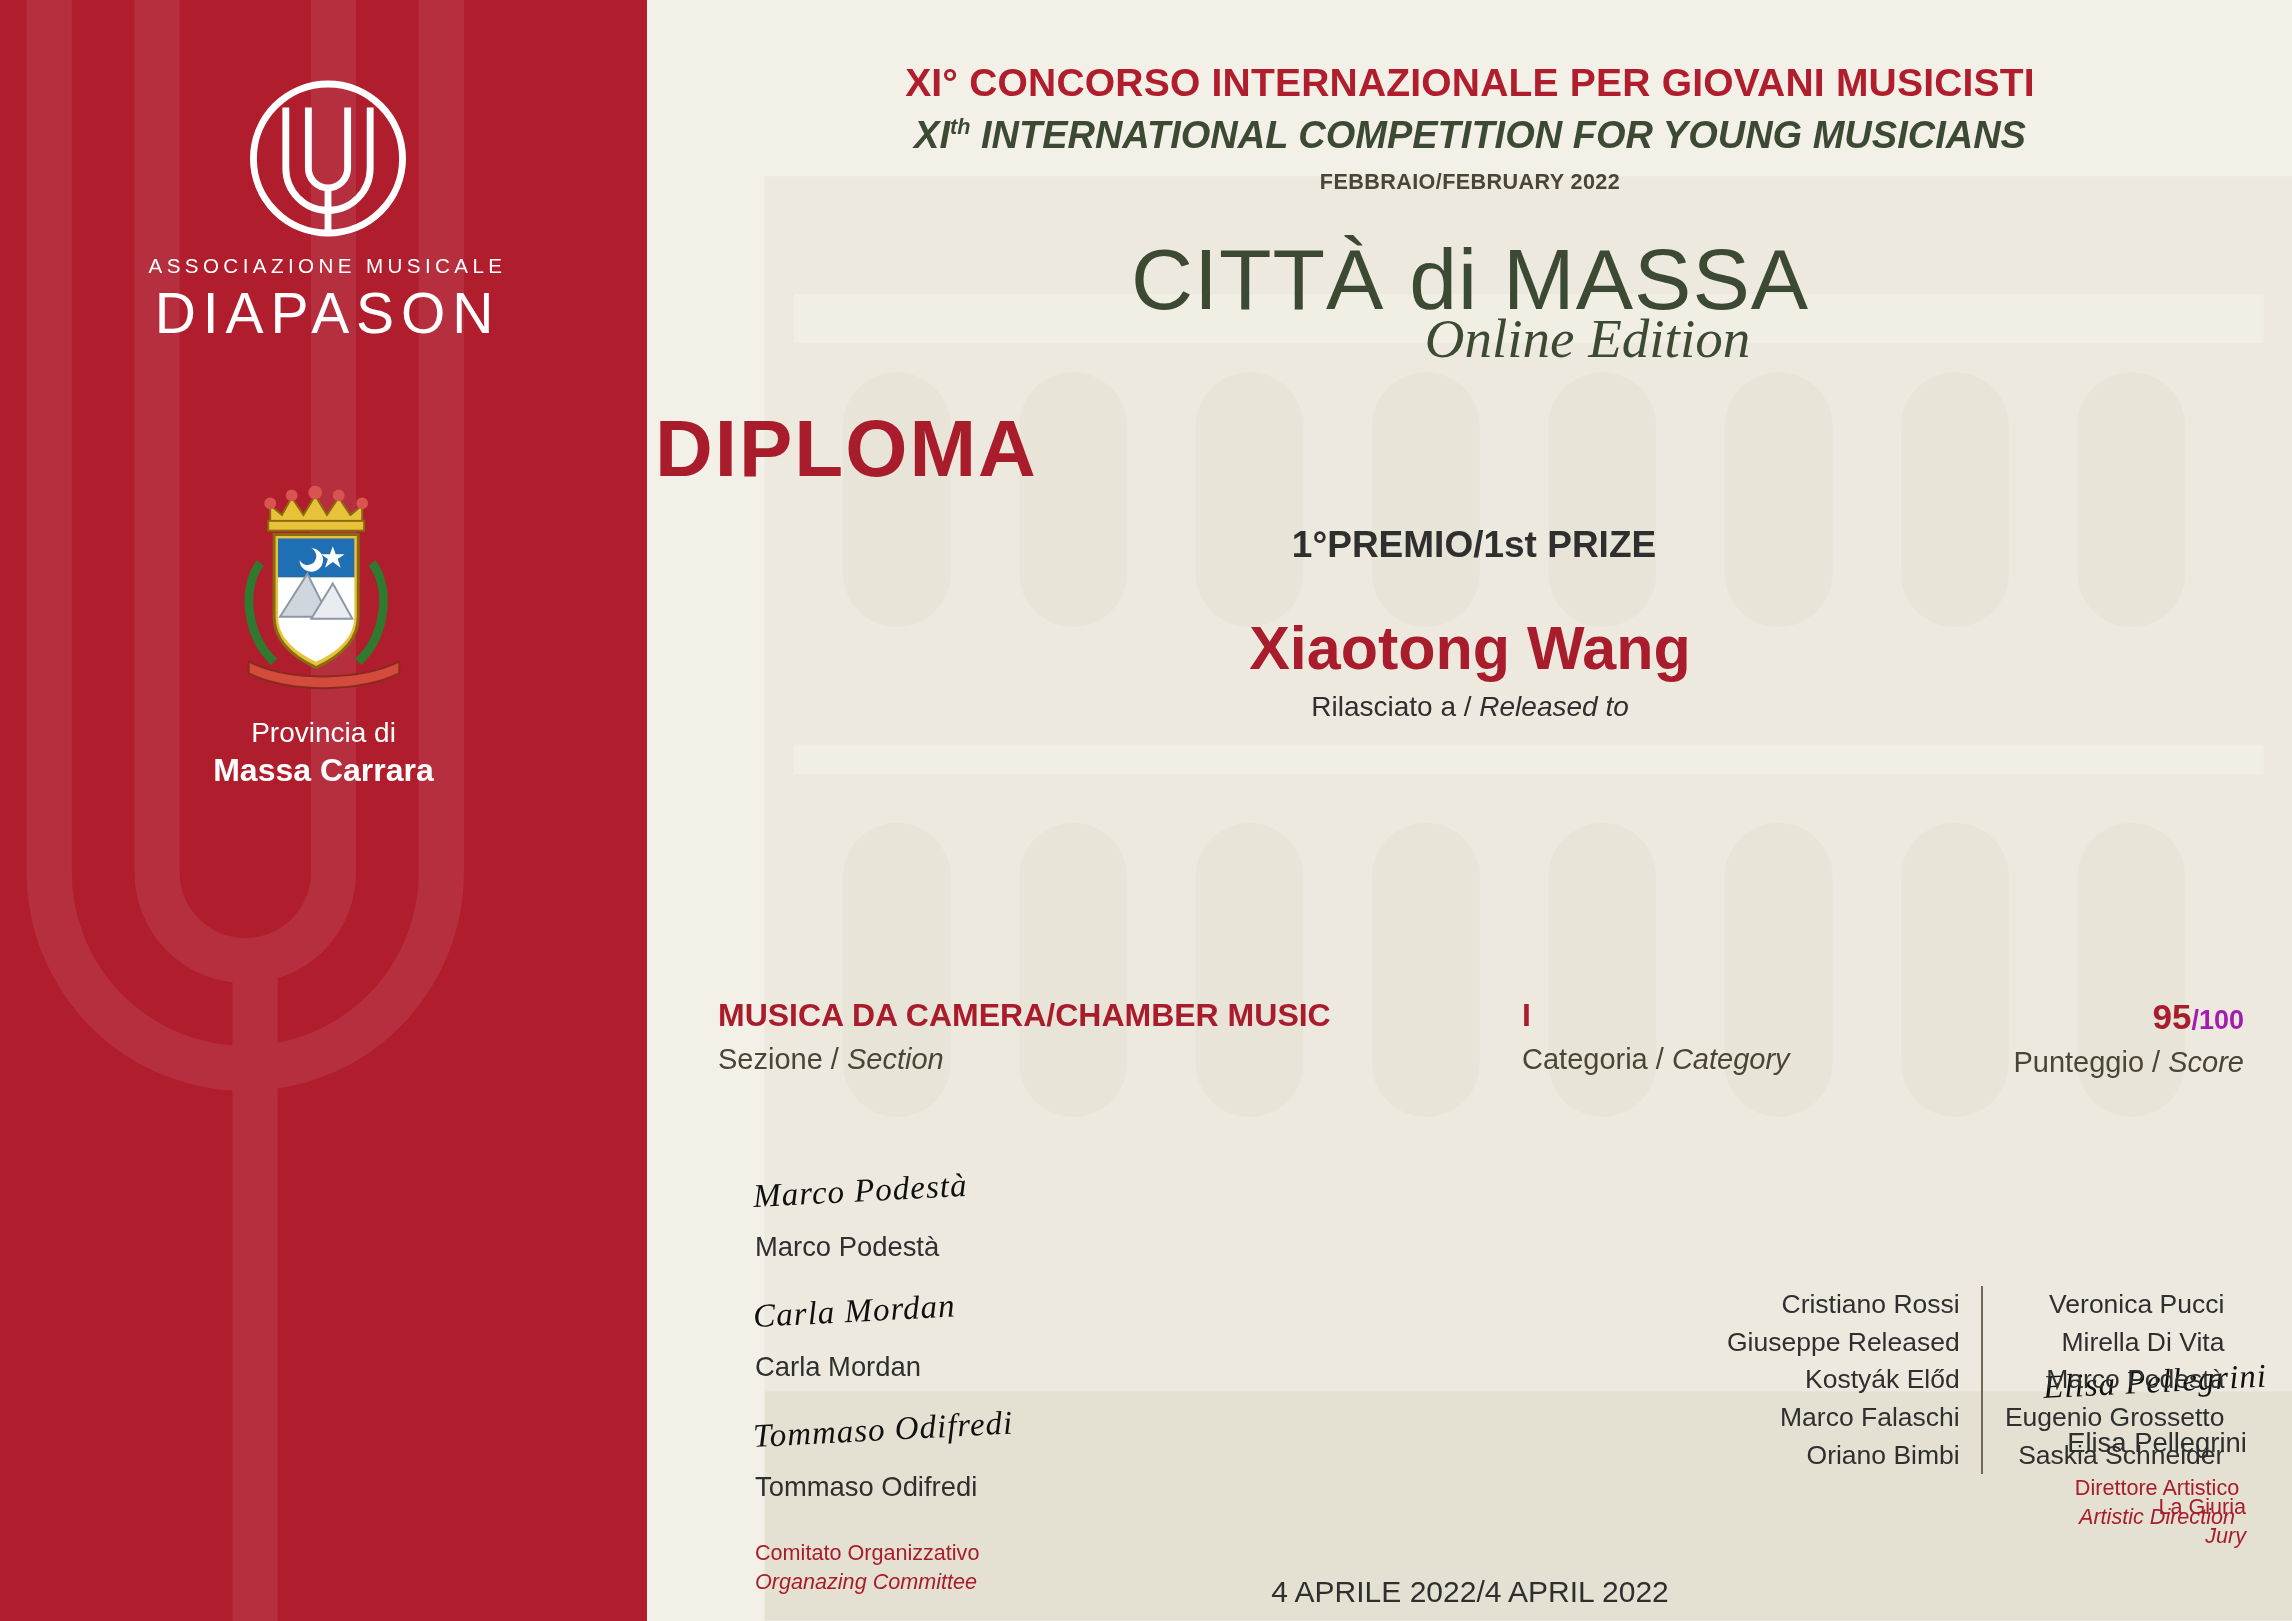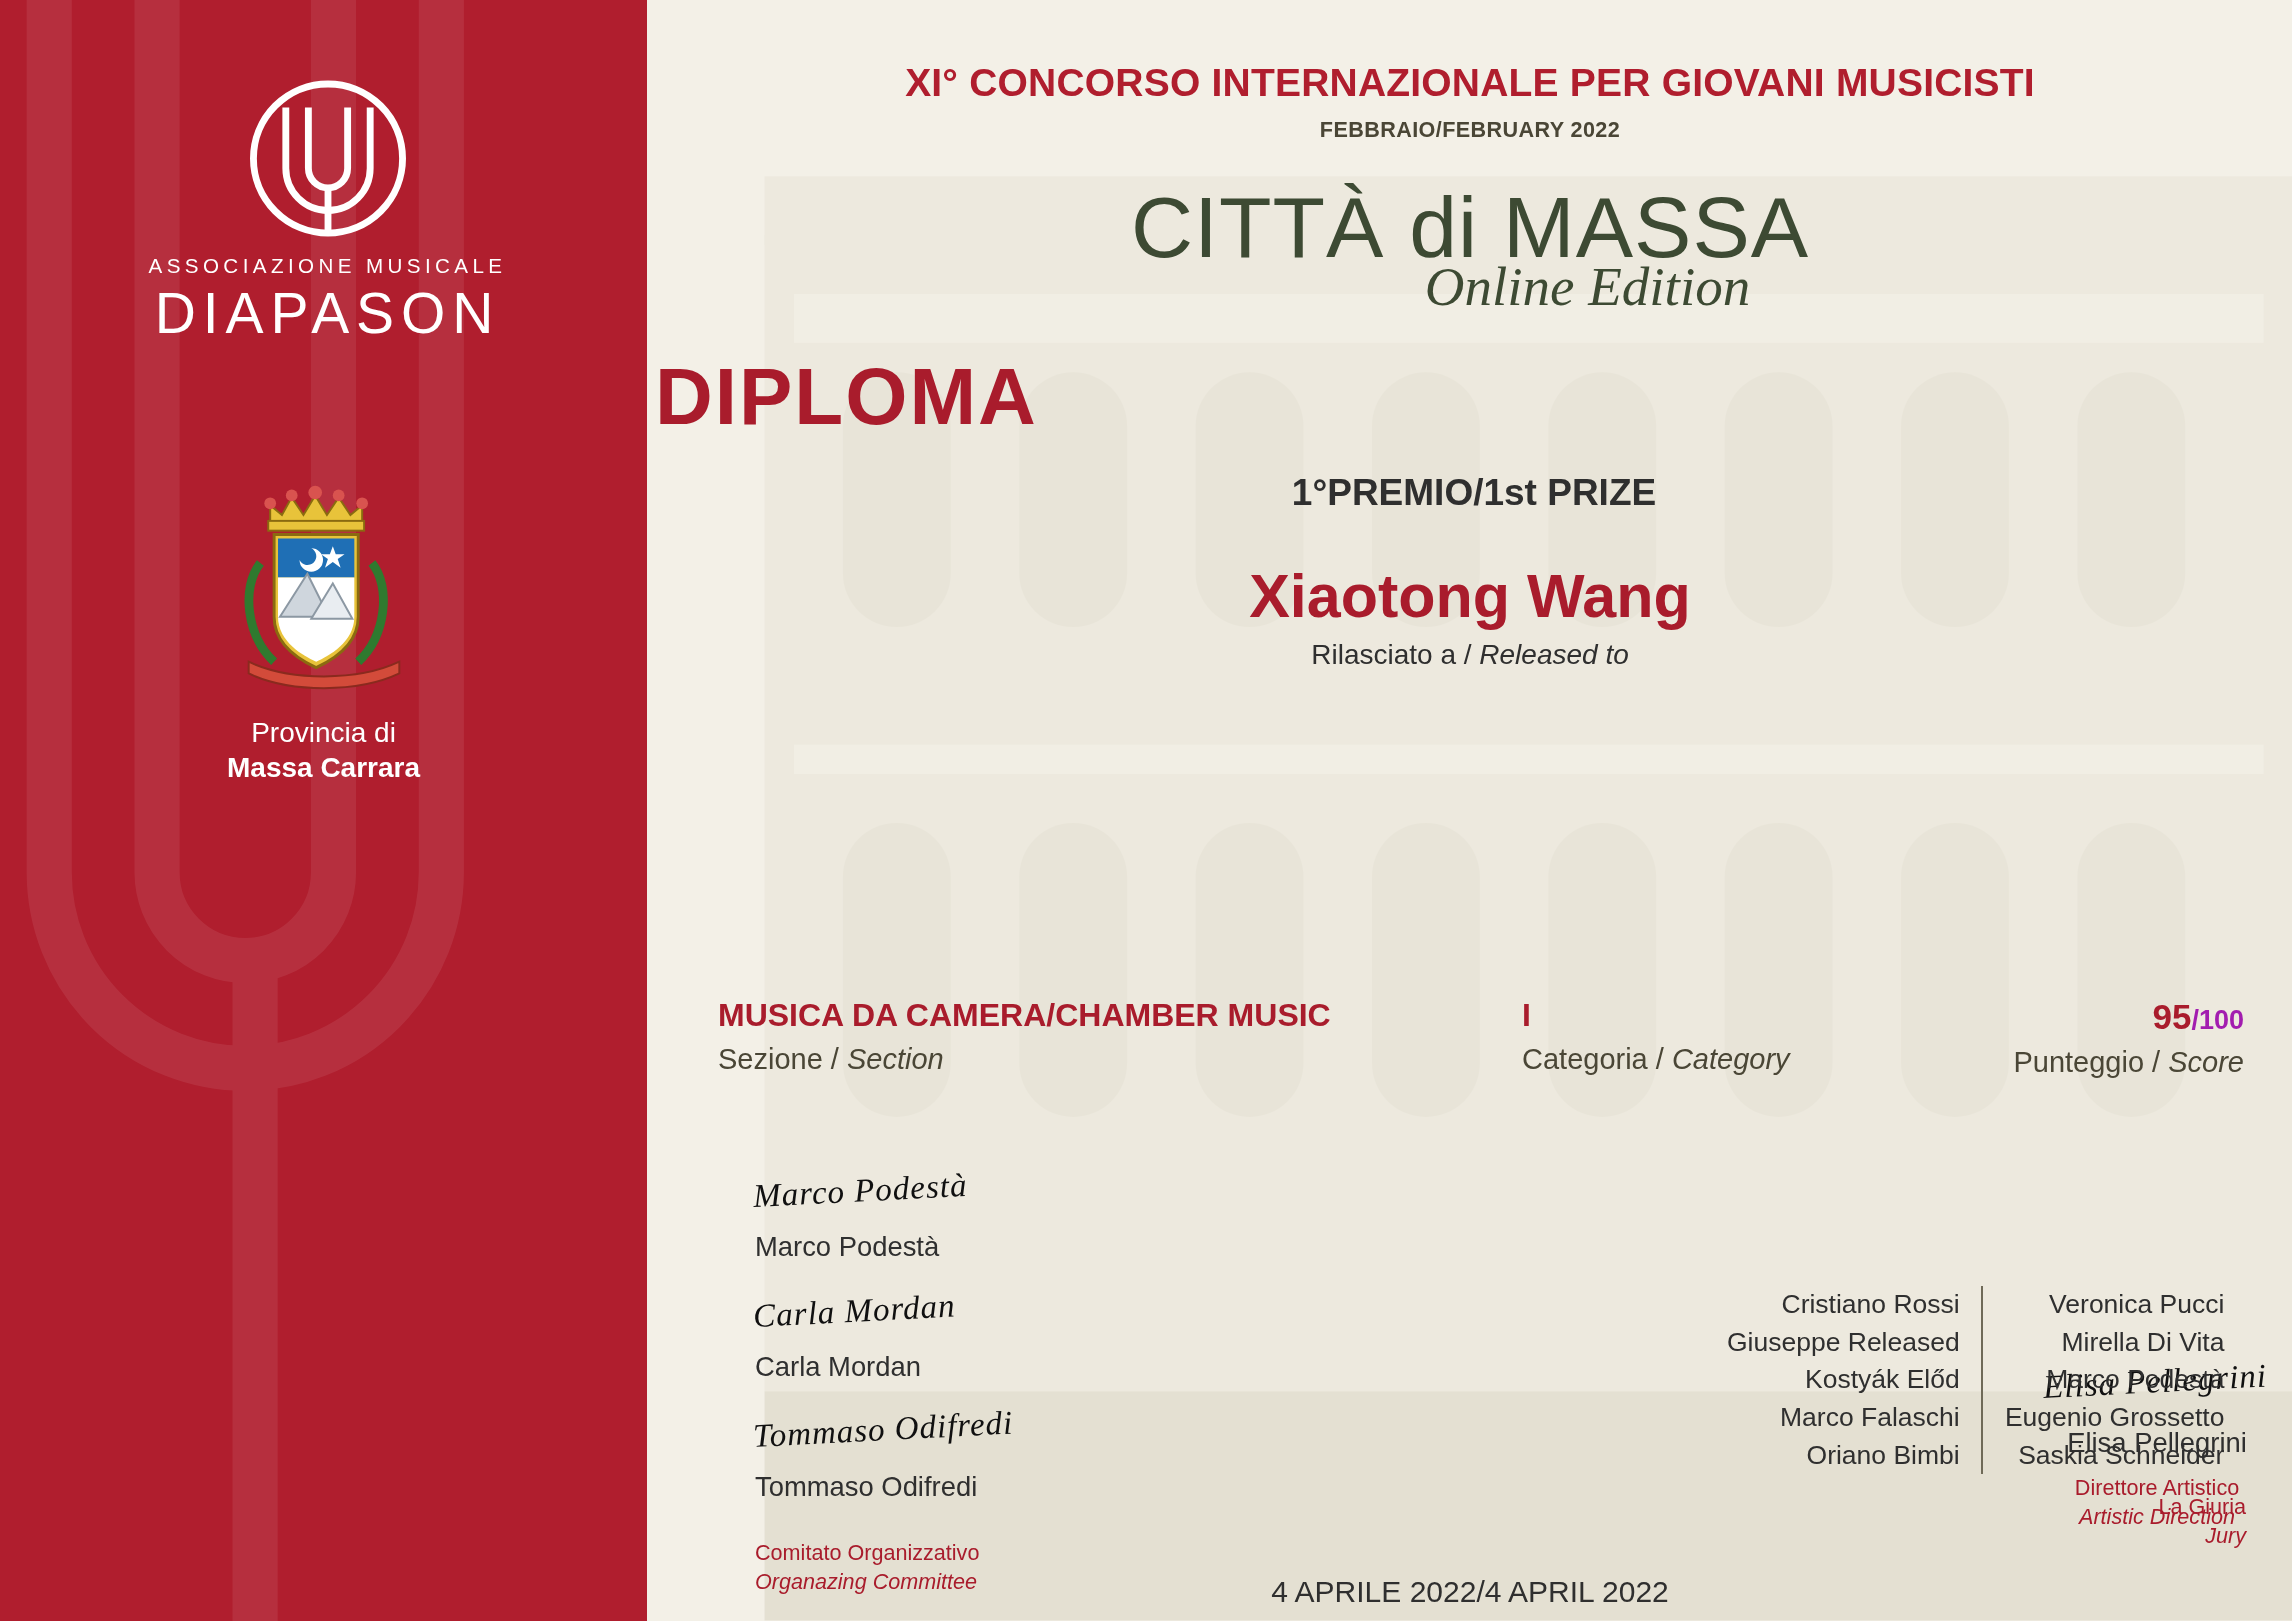--- a/index.html
+++ b/index.html
@@ -79,21 +79,21 @@
     height: 225px;
     margin: 0 auto;
   }
   .prov-1 {
     color: #ffffff;
     font-size: 28px;
     margin-top: 17.6px;
   }
   .prov-2 {
     color: #ffffff;
-    font-size: 28px;
+    font-size: 32px;
     font-weight: bold;
     margin-top: 3.9px;
   }
 
   
   .right-panel {
     position: relative;
     flex: 1 1 auto;
     height: 100%;
     background: #f3f0e7;
@@ -381,20 +381,23 @@
       </g>
       <g fill="#cbc4ae">
         <rect x="120" y="1420" width="1560" height="234"></rect>
       </g>
     </svg>
 
     <div class="content">
 
       <div class="title-1">XI° CONCORSO INTERNAZIONALE PER GIOVANI MUSICISTI</div>
 
+      <div class="title-2">
+        <span>XI</span><span class="sup">th</span><span> INTERNATIONAL COMPETITION FOR YOUNG MUSICIANS</span>
+      </div>
 
       <div class="title-3">FEBBRAIO/FEBRUARY 2022</div>
 
       <div class="city">CITTÀ di MASSA</div>
       <div class="online-edition">Online Edition</div>
 
       <div class="diploma-word">DIPLOMA</div>
       <div class="prize">1°PREMIO/1st PRIZE</div>
       <div class="winner">Xiaotong Wang</div>
       <div class="released">

